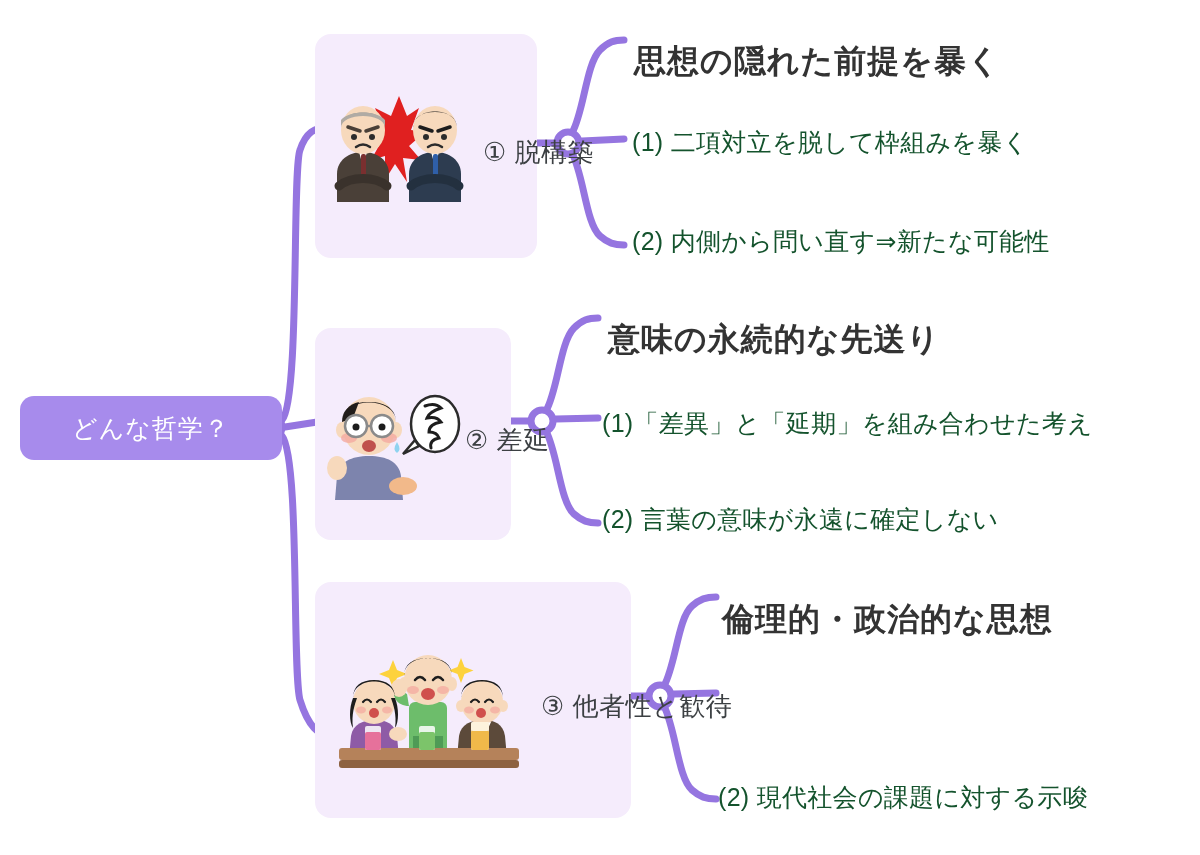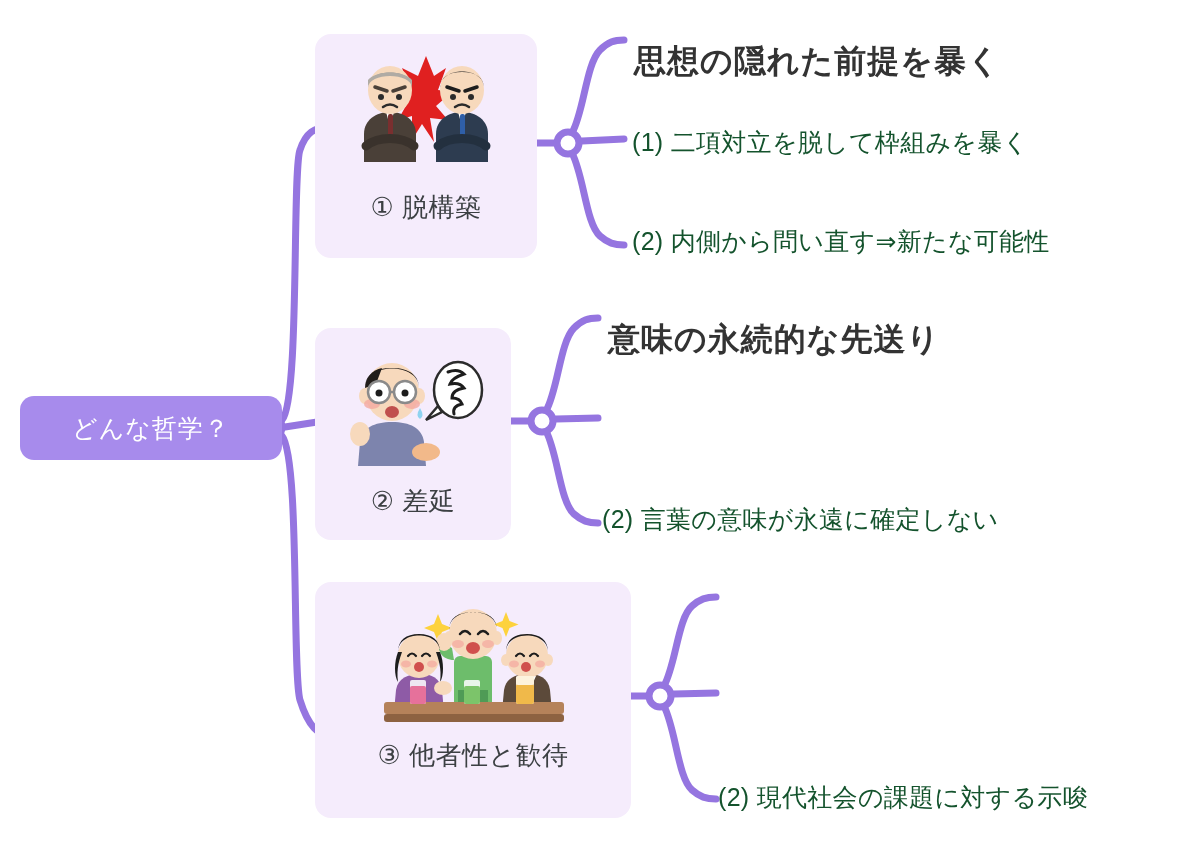--- a/index.html
+++ b/index.html
@@ -51,21 +51,21 @@
     white-space: nowrap;
   }
 
   
   .card {
     position: absolute;
     background: #f5ecfc;
     border-radius: 16px;
     box-sizing: border-box;
     display: flex;
-    flex-direction: column;
+    flex-direction: row;
     align-items: center;
     justify-content: flex-start;
   }
   .card-art {
     margin-top: 16px;
     height: 128px;
     display: flex;
     align-items: flex-end;
     justify-content: center;
   }
@@ -303,17 +303,19 @@
       </svg>
     </div>
     <div class="card-label">③ 他者性と歓待</div>
   </div>
 
   <div class="leaf heading" id="b1-heading">思想の隠れた前提を暴く</div>
   <div class="leaf" id="b1-item-1">(1) 二項対立を脱して枠組みを暴く</div>
   <div class="leaf" id="b1-item-2">(2) 内側から問い直す⇒新たな可能性</div>
 
   <div class="leaf heading" id="b2-heading">意味の永続的な先送り</div>
+  <div class="leaf" id="b2-item-1">(1)「差異」と「延期」を組み合わせた考え</div>
   <div class="leaf" id="b2-item-2">(2) 言葉の意味が永遠に確定しない</div>
 
+  <div class="leaf heading" id="b3-heading">倫理的・政治的な思想</div>
   <div class="leaf" id="b3-item-2">(2) 現代社会の課題に対する示唆</div>
 
 </div>
 
 </body></html>

